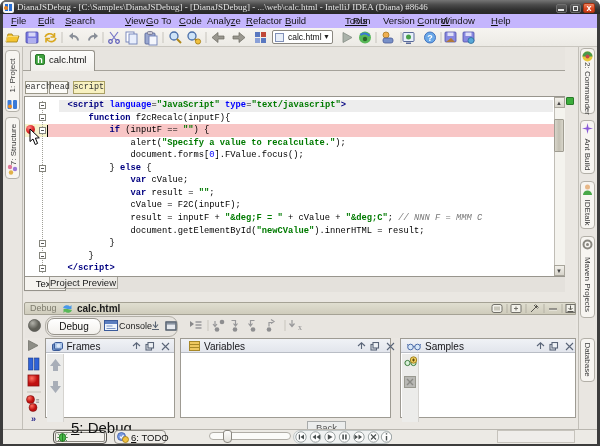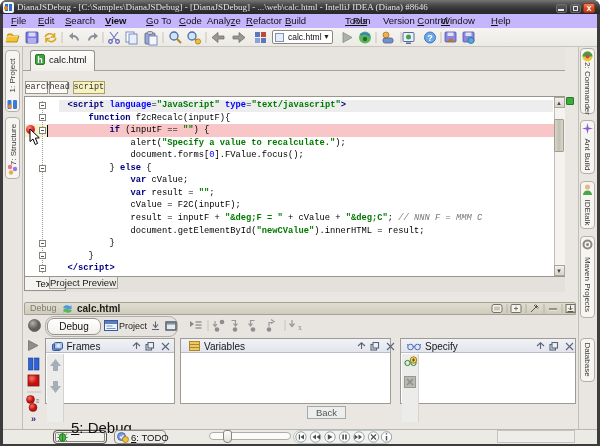--- a/index.html
+++ b/index.html
@@ -23,21 +23,21 @@
 <div class="ab" style="left:570px;top:4px;width:11px;height:9px;background:linear-gradient(#5c5c5c,#3a3a3a);border:1px solid #6e6e6e;border-radius:2px;"></div>
 <div class="ab" style="left:572.5px;top:6px;width:5px;height:4.5px;border:1.5px solid #e8e8e8;"></div>
 <div class="ab" style="left:583px;top:3px;width:12px;height:10px;background:linear-gradient(#f08560,#d9441f 60%,#c63a16);border:1px solid #a33312;border-radius:2px;color:#fff;font-size:9px;font-weight:bold;text-align:center;line-height:9px;">x</div>
 
 <div class="ab" style="left:3px;top:13.5px;width:594px;height:430px;background:#eae7e2;"></div>
 
 <div class="ab" id="menubar" style="left:3px;top:13.5px;width:594px;height:14px;background:#c4b5fd;font-size:9.5px;color:#111;">
 <span class="ab" style="left:8px;top:1px;"><u>F</u>ile</span>
 <span class="ab" style="left:35px;top:1px;"><u>E</u>dit</span>
 <span class="ab" style="left:62px;top:1px;"><u>S</u>earch</span>
-<span class="ab" style="left:102px;top:1px;font-weight:bold;"><u>V</u>iew</span>
+<span class="ab" style="left:122px;top:1px;"><u>V</u>iew</span>
 <span class="ab" style="left:143px;top:1px;"><u>G</u>o To</span>
 <span class="ab" style="left:176px;top:1px;"><u>C</u>ode</span>
 <span class="ab" style="left:204px;top:1px;">Analy<u>z</u>e</span>
 <span class="ab" style="left:243px;top:1px;"><u>R</u>efactor</span>
 <span class="ab" style="left:282px;top:1px;"><u>B</u>uild</span>
 <span class="ab" style="left:313px;top:1px;padding-left:37px;"><u>R</u>un</span>
 <span class="ab" style="left:342px;top:1px;text-decoration:underline;"><u>T</u>ools</span>
 <span class="ab" style="left:380px;top:1px;">Version <u>C</u>ontrol</span>
 <span class="ab" style="left:438px;top:1px;"><u>W</u>indow</span>
 <span class="ab" style="left:488px;top:1px;"><u>H</u>elp</span>
@@ -240,21 +240,21 @@
 
 <div class="ab" style="left:23.5px;top:276.5px;width:541.5px;height:15px;background:#e4e1dc;"></div>
 <div class="ab" style="left:23.5px;top:276.5px;width:42px;height:14px;background:#f6f4f0;border:1px solid #96938b;border-top:none;font-size:9.5px;text-align:center;line-height:13px;color:#111;">Text</div>
 <div class="ab" style="left:48.5px;top:276.5px;width:69px;height:12px;background:#eceae5;border:1px solid #a5a29a;border-top:none;font-size:9.5px;text-align:center;line-height:11px;color:#222;">Project Preview</div>
 
 <div class="ab" style="left:566px;top:96.5px;width:8px;height:8px;background:#3cad3c;border:1px solid #2a7a2a;border-radius:1px;"></div>
 
 <div id="debugwin">
 <style>
 .phdr{position:absolute;height:14px;background:linear-gradient(#f0f2f6,#e2e5ec);border-bottom:1px solid #b9bdc5;left:0;right:0;top:0;}
-.panel{position:absolute;top:338px;height:66px;background:#fff;border:1px solid #9e9b93;}
+.panel{position:absolute;top:338px;height:80px;background:#fff;border:1px solid #9e9b93;}
 .ptitle{position:absolute;top:1.5px;font-size:10px;color:#16161a;}
 .wicons{position:absolute;top:2.5px;}
 </style>
 
 <div class="ab" style="left:23.5px;top:302px;width:552px;height:12.5px;background:linear-gradient(#e0ded0,#cfccbc);border:1px solid #a5a295;border-radius:2px 2px 0 0;"></div>
 <div class="ab" style="left:30px;top:303px;font-size:9px;color:#7d7b6d;">Debug</div>
 <svg class="ab" style="left:62px;top:303.5px;" width="11" height="10" viewBox="0 0 11 10">
       <path d="M1 4 a4 3.5 0 0 1 7 -1.5 L9.5 1 L9.5 5 L5.5 5 Z" fill="#4898e8"></path>
       <path d="M10 6 a4 3.5 0 0 1 -7 1.5 L1.5 9 L1.5 5 L5.5 5 Z" fill="#58b858"></path>
     </svg>
@@ -287,21 +287,21 @@
         </radialGradient>
       </defs>
     </svg>
 <div class="ab" style="left:45px;top:315.5px;width:133px;height:21px;background:#e7e4df;border:1px solid #b2afa7;border-radius:9px;"></div>
 <div class="ab" style="left:47px;top:317.5px;width:54px;height:17px;background:linear-gradient(#fff,#f2f0ec);border:1px solid #96938b;border-radius:7px;font-size:10px;color:#111;text-align:center;line-height:16px;">Debug</div>
 <svg class="ab" style="left:104px;top:320px;" width="14" height="11" viewBox="0 0 14 11">
       <rect x="0.5" y="0.5" width="13" height="10" fill="#eef4fc" stroke="#3a5a9a"></rect>
       <rect x="1" y="1" width="12" height="3" fill="#5a7ec0"></rect>
       <path d="M2.5 6 h6 M2.5 8.5 h9" stroke="#7a96c8" stroke-width="1"></path>
     </svg>
-<div class="ab" style="left:119px;top:321px;font-size:9px;color:#222;">Project</div>
+<div class="ab" style="left:119px;top:321px;font-size:9px;color:#222;">Console</div>
 <svg class="ab" style="left:151px;top:320px;" width="27" height="12" viewBox="0 0 27 12">
  <g fill="none" stroke="#5a6472" stroke-width="1.1">
   <path d="M4.5 1.5 L4.5 8 M2 4.5 L4.5 7.5 L7 4.5 M1 9.5 h7"></path>
   <rect x="15" y="2" width="10" height="8" fill="#e6e9ee"></rect>
         <rect x="15" y="2" width="10" height="2.6" fill="#8a94a2" stroke="none"></rect>
         <rect x="15" y="2" width="10" height="8" fill="none"></rect>
  </g>
 </svg>
 <svg class="ab" style="left:188px;top:318px;" width="122" height="16" viewBox="0 0 122 16">
  <g fill="none" stroke="#98989a" stroke-width="1.2">
@@ -386,21 +386,21 @@
 
 <div class="panel" style="left:400px;width:175.5px;">
  <div class="phdr"></div>
  <svg class="ab" style="left:6px;top:2px;" width="14" height="10" viewBox="0 0 14 10">
         <g fill="none" stroke="#4a6aa8" stroke-width="1">
           <circle cx="3.5" cy="6" r="2.8" fill="#d8e8f8"></circle>
           <circle cx="10.5" cy="6" r="2.8" fill="#d8e8f8"></circle>
           <path d="M6.3 5.5 a1.5 1 0 0 1 1.4 0 M0.8 4.5 L0 3 M13.2 4.5 L14 3"></path>
         </g>
       </svg>
- <div class="ptitle" style="left:24px;">Specify</div>
+ <div class="ptitle" style="left:24px;">Samples</div>
  <svg class="wicons" style="left:135px;" width="40" height="9" viewBox="0 0 40 9">
         <g fill="none" stroke="#5a6578" stroke-width="1.1">
           <path d="M1 4 L4.5 0.8 L8 4 M4.5 0.8 L4.5 7"></path>
           <rect x="14" y="2.5" width="5.5" height="5.5"></rect>
           <rect x="16" y="0.5" width="5.5" height="5.5" fill="#eef1f5"></rect>
           <path d="M30 1 L37 8 M37 1 L30 8"></path>
         </g>
       </svg>
  <div class="ab" style="left:1px;top:14.5px;width:17px;height:68px;background:#ececea;border-right:1px solid #d5d3cf;"></div>
  <svg class="ab" style="left:3px;top:17px;" width="14" height="12" viewBox="0 0 14 12">
@@ -410,21 +410,21 @@
         </g>
         <circle cx="9.5" cy="4" r="3.2" fill="#f0d060" stroke="#a08020"></circle>
         <path d="M9.5 2.5 L9.5 5.5 M8 4 L11 4" stroke="#604808" stroke-width="1"></path>
       </svg>
  <div class="ab" style="left:3px;top:37px;width:12px;height:12px;background:#b8b8b4;border:1px solid #98988f;"></div>
  <svg class="ab" style="left:5px;top:39px;" width="8" height="8" viewBox="0 0 8 8">
         <path d="M1 1 L7 7 M7 1 L1 7" stroke="#8a8a85" stroke-width="1.4"></path>
       </svg>
 </div>
 
-<div class="ab" style="left:307px;top:406px;width:39px;height:13px;background:#eceded;border:1px solid #a8aaaa;font-size:9.5px;color:#555;text-align:center;line-height:12px;">Back</div>
+<div class="ab" style="left:307px;top:421px;width:39px;height:13px;background:#eceded;border:1px solid #a8aaaa;font-size:9.5px;color:#555;text-align:center;line-height:12px;">Back</div>
 </div>
 
 <div id="statusbar">
 <div class="ab" style="left:3px;top:428.5px;width:594px;height:15px;background:#eceae5;border-top:1px solid #b9b6af;"></div>
 
 <div class="ab" style="left:53px;top:429.5px;width:54px;height:14px;background:#f2f0ec;border:1px solid #55534e;border-radius:4px;box-shadow:inset 0 0 0 1px #f2f0ec, inset 0 0 0 2px #8a8780;"></div>
 <svg class="ab" style="left:57px;top:432px;" width="11" height="10" viewBox="0 0 11 10">
       <ellipse cx="5.5" cy="5.5" rx="3.2" ry="4" fill="#48b848" stroke="#1a6a1a" stroke-width="0.8"></ellipse>
       <path d="M5.5 1.5 L5.5 9.5 M2.5 3 L0.8 1.8 M8.5 3 L10.2 1.8 M2 5.5 L0.2 5.5 M9 5.5 L10.8 5.5 M2.5 7.5 L1 9 M8.5 7.5 L10 9" stroke="#1a6a1a" stroke-width="0.7" fill="none"></path>
     </svg>

